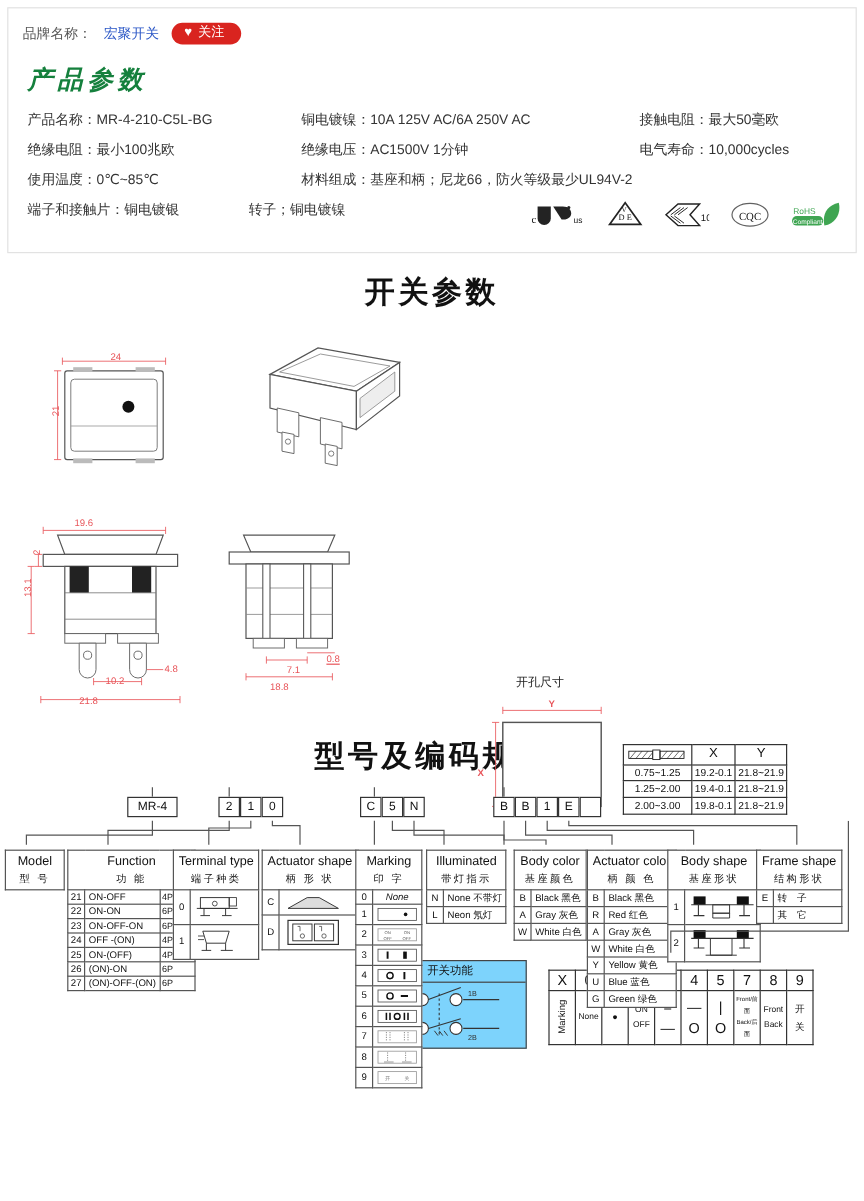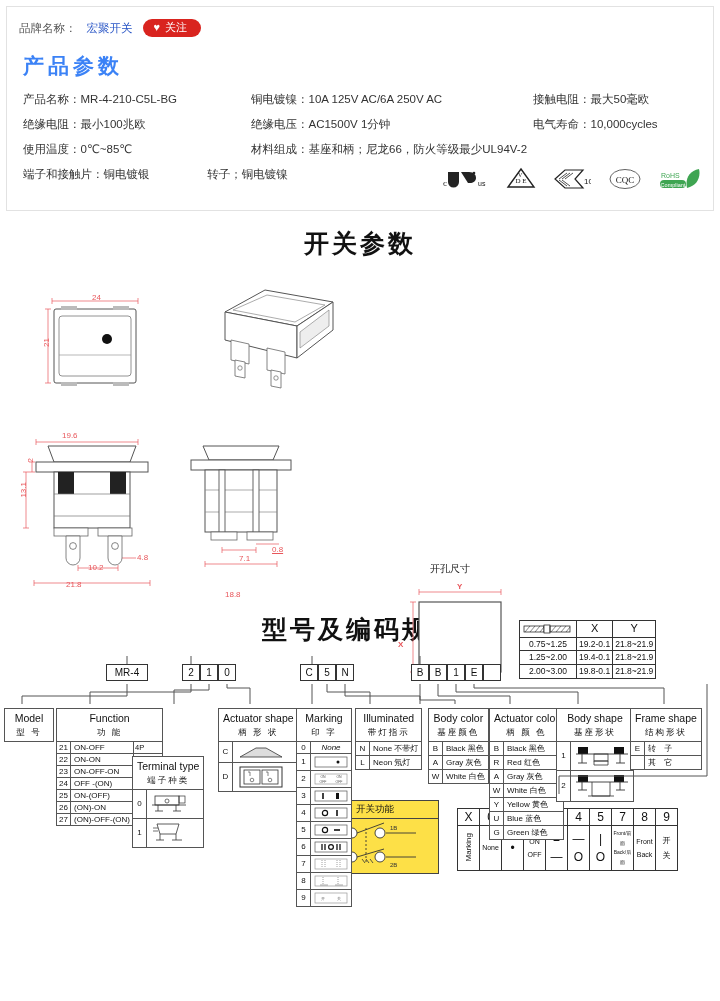--- a/index.html
+++ b/index.html
@@ -27,22 +27,22 @@
   .follow-btn {
     background:#d9241f; color:#fff; border-radius:11px;
     padding:3px 14px 4px 11px; font-size:11px;
     display:inline-flex; align-items:center; gap:5px;
     line-height:1; cursor:pointer;
   }
   .heart { font-size:11px; }
 
   .section-script {
     font-family:"DejaVu Serif",serif;
-    font-weight:bold;
-    font-size:21px; color:#3b82f6;
+    font-style:italic; font-weight:bold;
+    font-size:21px; color:#15803d;
     letter-spacing:4px;
     margin:13px 0 12px 4px;
   }
 
   .param-grid { margin-left:4px; }
   .param-row { display:flex; height:25px; align-items:flex-start; }
   .pcol { font-size:11.5px; color:#333; white-space:nowrap; }
   .pcol.c1 { width:228px; }
   .pcol.c2 { width:282px; }
   .pcol.c3 { width:auto; }
@@ -69,21 +69,21 @@
 
   
   .cut-table { position:absolute; left:519px; top:360px; border-collapse:collapse; font-size:8.5px; }
   .cut-table td, .cut-table th {
     border:1px solid #333; padding:1px 2px; text-align:center;
     font-weight:normal; color:#111; background:#fff; line-height:1.25;
   }
   .cut-table th { font-size:11px; font-weight:normal; }
 
   
-  .fn-box { position:absolute; left:311px; top:540px; width:128px; height:74px; border:1px solid #444; background:#fde047; }
+  .fn-box { position:absolute; left:311px; top:540px; width:128px; height:74px; border:1px solid #444; background:#7dd3fc; }
   .fn-head { text-align:center; font-size:9.5px; border-bottom:1px solid #444; padding:2px 0; color:#111; }
 
   
   .mk-table { position:absolute; left:457px; top:548px; border-collapse:collapse; font-size:9px; background:#fff; }
   .mk-table td { border:1px solid #333; text-align:center; vertical-align:middle; color:#111; }
   .mk-table .hdr { height:17px; width:22px; font-size:12px; }
   .mk-table .sidelbl { font-size:8px; height:45px; width:14px; }
   .mk-table .sidelbl span { writing-mode:vertical-rl; transform:rotate(180deg); display:inline-block; }
   .mk-cell { height:45px; font-size:7px; line-height:1.9; }
   .mk-cell .big { font-size:12px; line-height:1.5; }
@@ -344,21 +344,21 @@
           <path d="M81 119 v6"></path>
         <path d="M81 116 H104"></path>
         <path d="M30 136 H102"></path>
           <path d="M30 133 v6"></path>
           <path d="M102 133 v6"></path>
       </g>
     </svg>
   </div>
   <span class="dimtxt" style="left:239px; top:294px;">7.1</span>
   <span class="dimtxt" style="left:272px; top:285px;text-decoration:underline;">0.8</span>
-  <span class="dimtxt" style="left:225px; top:308px;margin-top:22px;">18.8</span>
+  <span class="dimtxt" style="left:225px; top:308px;">18.8</span>
 
   <div class="fn-box">
     <div class="fn-head">开关功能</div>
     <svg width="126" height="52" viewBox="0 0 126 52">
       <g stroke="#333" stroke-width=".9" fill="none">
         <path d="M12 14 H34"></path>
           <circle cx="40" cy="14" r="5" fill="#fff"></circle>
         <circle cx="68" cy="14" r="5" fill="#fff"></circle>
           <path d="M74 14 H104"></path>
         <path d="M12 38 H34"></path>
@@ -517,21 +517,21 @@
           <td class="p">6P</td>
         </tr>
     <tr>
           <td class="k">27</td>
           <td class="v">(ON)-OFF-(ON)</td>
           <td class="p">6P</td>
         </tr>
   </tbody>
     </table>
 
-  <table class="ctable" style="left:132px; top:62px;margin-top:48px;">
+  <table class="ctable" style="left:144px; top:62px;">
     <tbody>
         <tr>
           <td class="thead" colspan="2">
       <span class="en">Terminal type</span>
       <span class="cn">端子种类</span>
     </td>
         </tr>
     <tr>
       <td class="k">0</td>
       <td>

